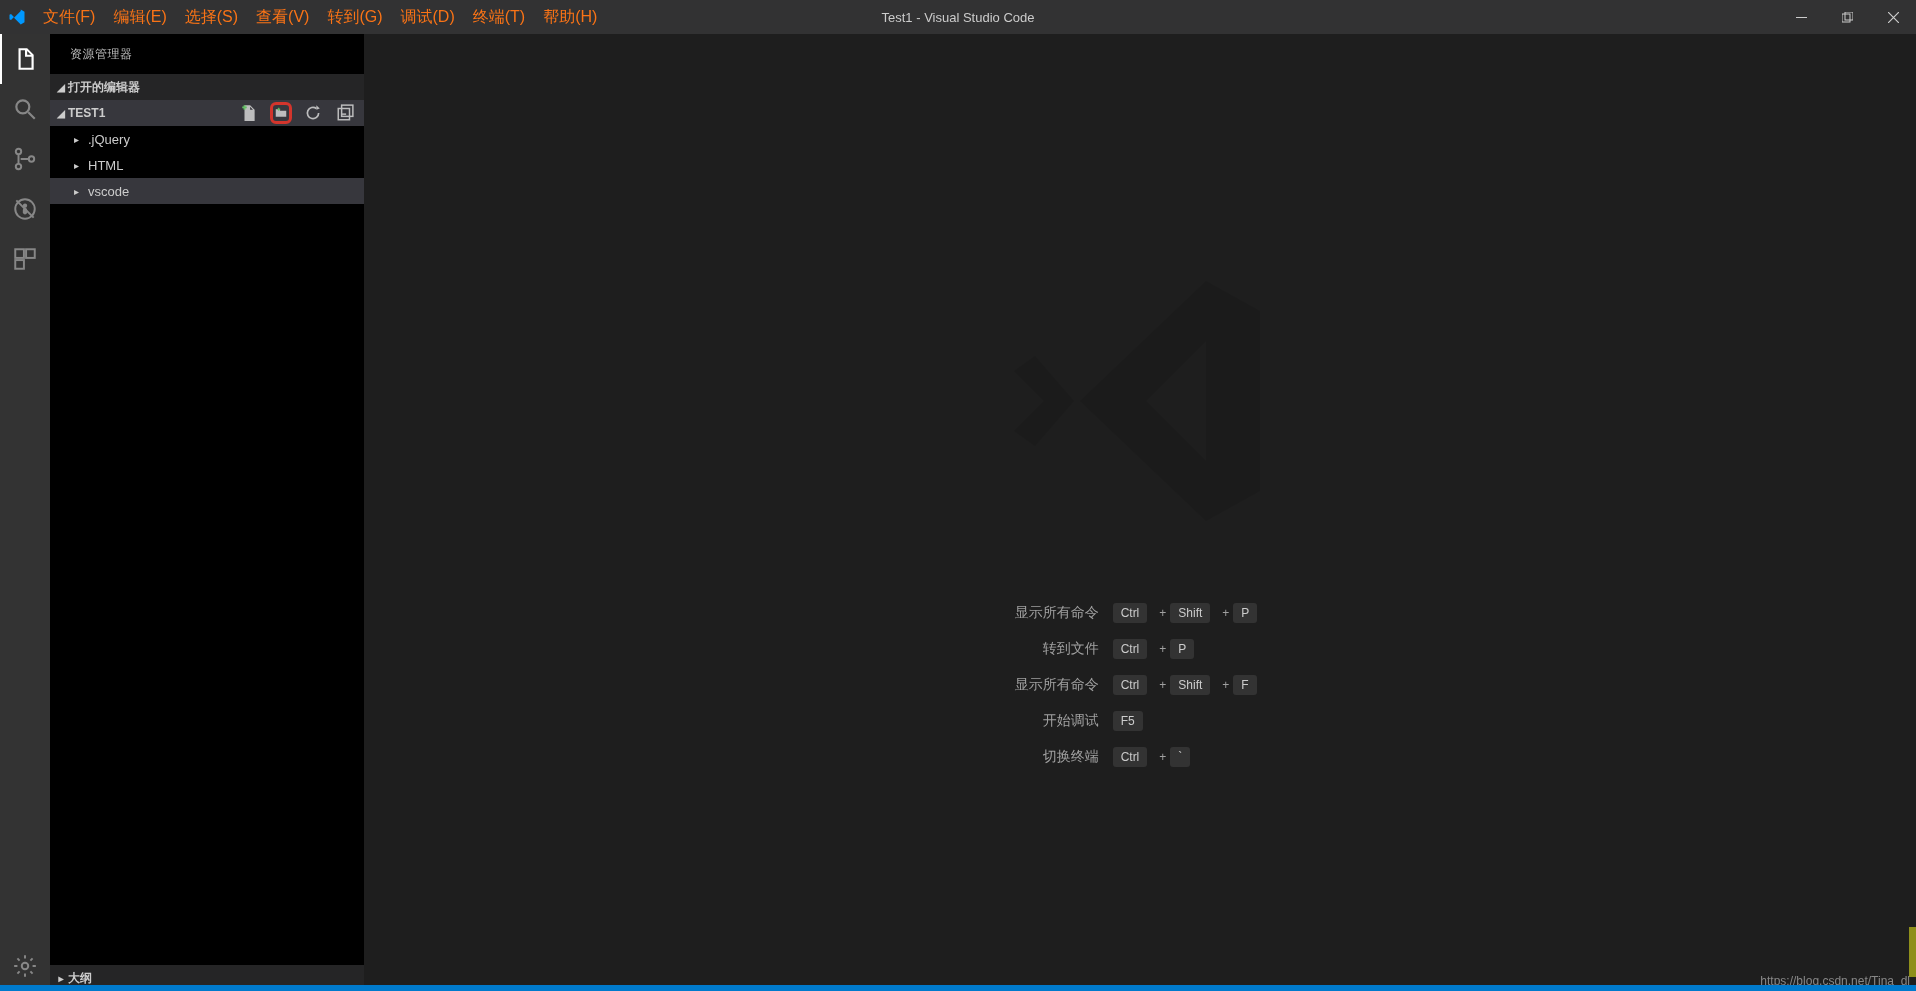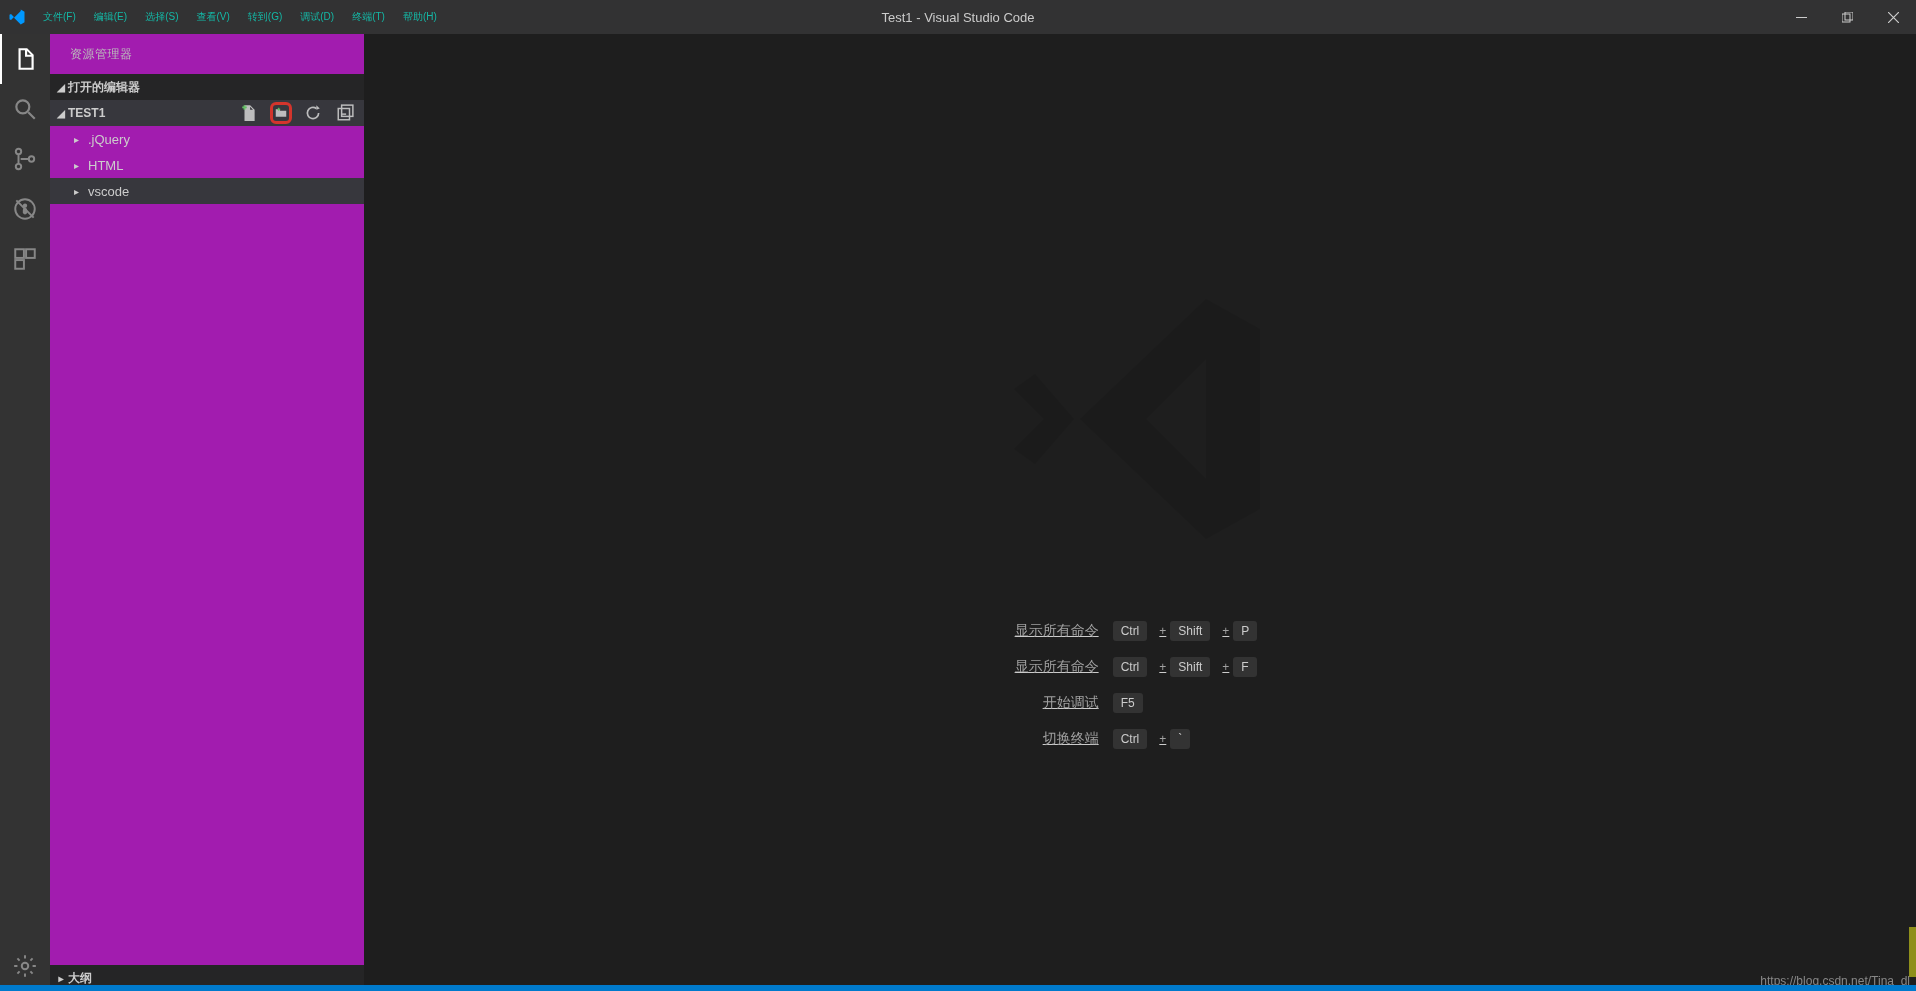--- a/index.html
+++ b/index.html
@@ -2,55 +2,55 @@
 <html><head>
 <meta charset="utf-8">
 <style>
 * { margin: 0; padding: 0; box-sizing: border-box; font-family: "Segoe UI", "Microsoft YaHei", sans-serif; }
 body { width: 1916px; height: 991px; background: #1e1e1e; color: #cccccc; overflow: hidden; position: relative; }
 
 
 .titlebar { height: 34px; background: #323233; display: flex; align-items: center; position: relative; }
 .titlebar-logo { width: 34px; display: flex; align-items: center; justify-content: center; }
 .menu-bar { display: flex; }
-.menu-item { padding: 0 9px; height: 34px; display: flex; align-items: center; font-size: 10px; color: #14b8a6; cursor: pointer; }
+.menu-item { padding: 0 9px; height: 34px; display: flex; align-items: center; font-size: 16px; color: #f97316; cursor: pointer; }
 .titlebar-center { position: absolute; left: 50%; transform: translateX(-50%); font-size: 13px; color: #cccccc; }
 .titlebar-controls { margin-left: auto; display: flex; }
 .titlebar-btn { width: 46px; height: 34px; display: flex; align-items: center; justify-content: center; cursor: pointer; }
 
 
 .main { display: flex; height: calc(991px - 34px); }
 
 
 .activitybar { width: 50px; background: #333333; display: flex; flex-direction: column; }
 .activity-item { width: 50px; height: 50px; display: flex; align-items: center; justify-content: center; cursor: pointer; position: relative; }
 .activity-item.active::before { content: ""; position: absolute; left: 0; top: 0; bottom: 0; width: 2px; background: #fff; }
 .activity-item svg { opacity: 0.55; }
 .activity-item.active svg, .activity-item:hover svg { opacity: 1; }
 .activity-bottom { margin-top: auto; }
 
 
-.sidebar { width: 314px; background: #a21caf; display: flex; flex-direction: column; font-size: 13px; }
+.sidebar { width: 314px; background: #000000; display: flex; flex-direction: column; font-size: 13px; }
 .sidebar-title { height: 40px; padding: 0 20px; display: flex; align-items: center; font-size: 12px; color: #bbbbbb; letter-spacing: 0.5px; }
 .section-header { height: 26px; display: flex; align-items: center; padding-left: 4px; background: #252526; font-weight: 600; font-size: 12px; color: #cccccc; cursor: pointer; }
 .section-header.project { background: #37373d; padding-right: 8px; }
 .section-header .twisty { width: 14px; display: inline-flex; justify-content: center; font-size: 10px; }
 .section-actions { margin-left: auto; display: flex; gap: 10px; align-items: center; }
 .section-actions .act { width: 22px; height: 22px; display: flex; align-items: center; justify-content: center; cursor: pointer; opacity: 0.9; }
 .highlight-box { border: 3px solid #e4352b; border-radius: 6px; padding: 0 2px; }
 .tree-item { height: 26px; display: flex; align-items: center; padding-left: 24px; color: #cccccc; cursor: pointer; }
 .tree-item.selected { background: #37373d; }
 .tree-item .twisty { width: 14px; font-size: 10px; }
 .sidebar-bottom { margin-top: auto; }
 
 
 .editor { flex: 1; background: #1e1e1e; position: relative; display: flex; flex-direction: column; align-items: center; justify-content: center; }
 .vscode-watermark { opacity: 0.08; margin-bottom: 40px; }
 .shortcuts { display: table; }
-.shortcut-row { display: table-row; text-decoration: underline; }
+.shortcut-row { display: table-row; }
 .shortcut-label { display: table-cell; text-align: right; padding: 8px 14px 8px 0; color: #a0a0a0; font-size: 14px; vertical-align: middle; }
 .shortcut-keys { display: table-cell; padding: 8px 0; vertical-align: middle; }
 .key { display: inline-block; background: #333333; color: #cccccc; padding: 3px 8px; border-radius: 3px; font-size: 12px; margin-right: 8px; }
 .plus { color: #a0a0a0; margin: 0 4px; font-size: 12px; }
 
 
 .watermark-url { position: absolute; right: 6px; bottom: 3px; font-size: 12px; color: #888; margin-top: 40px; }
 
 
 .minimap-strip { position: absolute; right: 0; bottom: 14px; width: 7px; height: 50px; background: #8f8f1b; }
@@ -214,20 +214,26 @@
       </svg>
     </div>
     <div class="shortcuts">
       <div class="shortcut-row">
         <div class="shortcut-label">显示所有命令</div>
         <div class="shortcut-keys">
           <span class="key">Ctrl</span><span class="plus">+</span><span class="key">Shift</span><span class="plus">+</span><span class="key">P</span>
         </div>
       </div>
       <div class="shortcut-row">
+        <div class="shortcut-label">转到文件</div>
+        <div class="shortcut-keys">
+          <span class="key">Ctrl</span><span class="plus">+</span><span class="key">P</span>
+        </div>
+      </div>
+      <div class="shortcut-row">
         <div class="shortcut-label">显示所有命令</div>
         <div class="shortcut-keys">
           <span class="key">Ctrl</span><span class="plus">+</span><span class="key">Shift</span><span class="plus">+</span><span class="key">F</span>
         </div>
       </div>
       <div class="shortcut-row">
         <div class="shortcut-label">开始调试</div>
         <div class="shortcut-keys">
           <span class="key">F5</span>
         </div>

